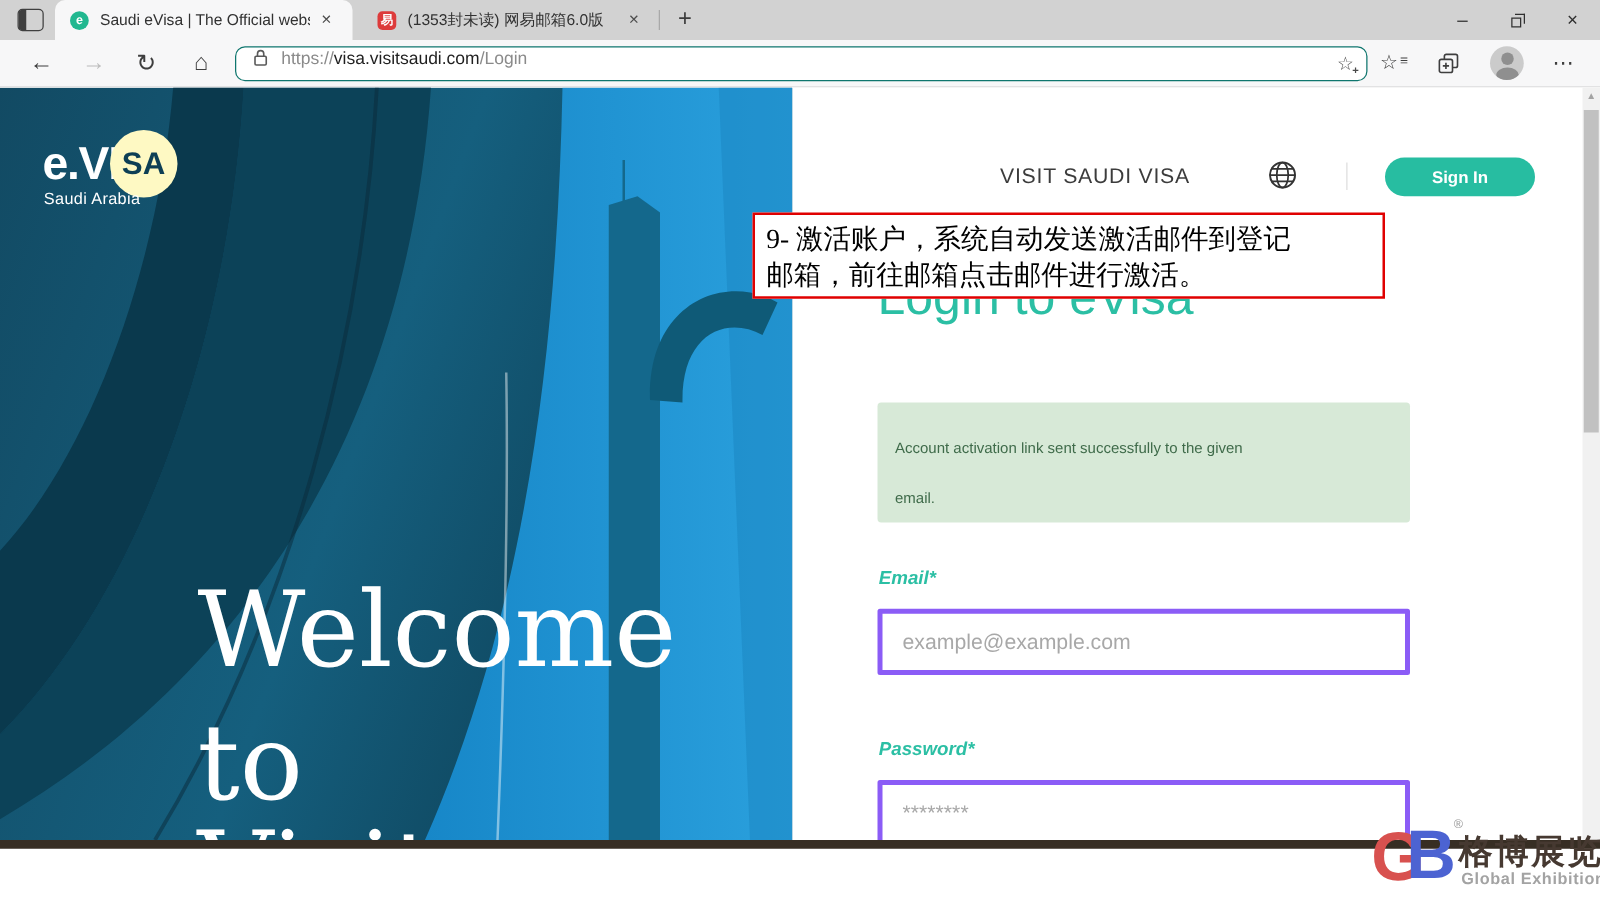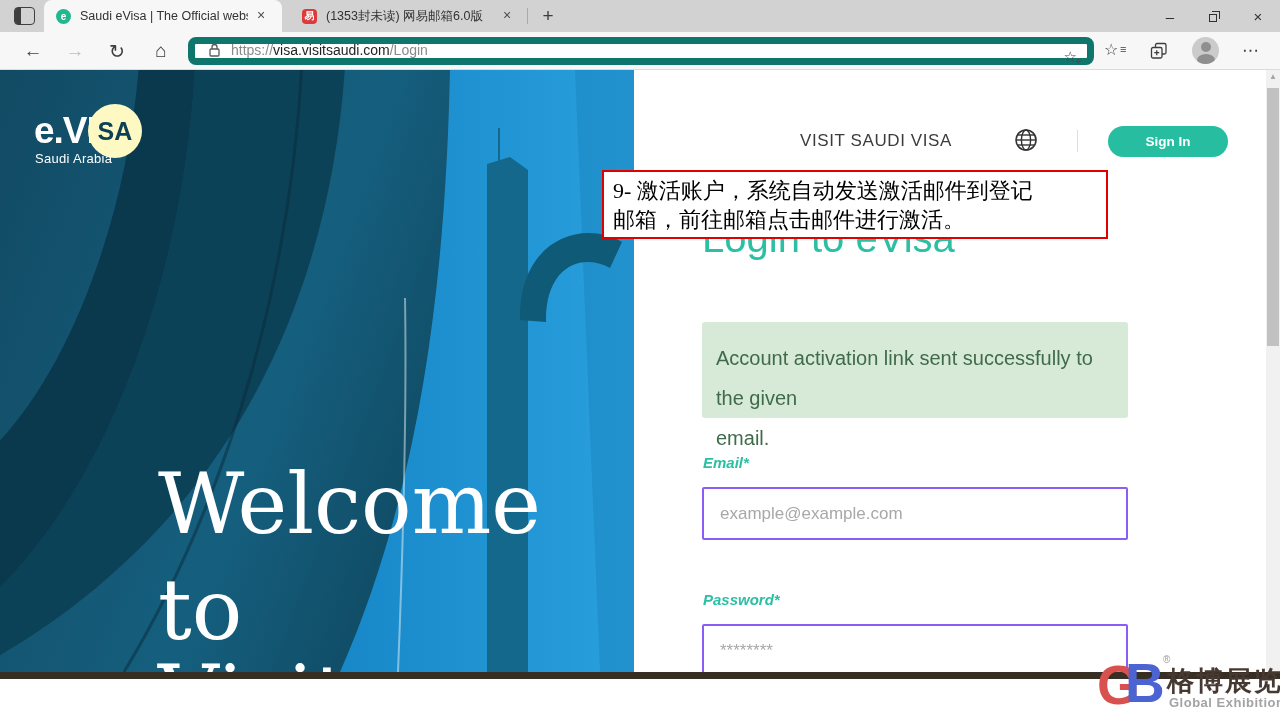--- a/index.html
+++ b/index.html
@@ -36,21 +36,21 @@
   .win-restore-box .r-front { position:absolute; left:0; top:3px; width:8px; height:8px;
     border:1.3px solid #303030; background:#d2d2d2; }
 
   
   .toolbar { position:absolute; left:0; top:32px; width:1280px; height:38px; background:#f7f7f8;
     border-bottom:1px solid #dcdcdc; }
   .nav-ico { position:absolute; top:0; height:38px; width:34px; display:flex; align-items:center;
     justify-content:center; font-size:19px; color:#3e3e3e; }
   .nav-ico.disabled { color:#bdbdbd; }
   .urlbox { position:absolute; left:188px; top:5px; width:906px; height:28px; background:#fff;
-    border:7px solid #0f766e; border-radius:8px; display:flex; align-items:flex-end; }
+    border:1px solid #0f766e; border-radius:8px; display:flex; align-items:flex-start; }
   .lock-ico { margin-left:13px; flex:0 0 auto; }
   .urltext { margin-left:10px; font-size:14px; white-space:nowrap; }
   .urltext .dim { color:#8a8a8a; }
   .urltext .host { color:#1f1f1f; }
   .star-add { position:absolute; right:10px; top:4px; font-size:15px; color:#4a4a4a; }
   .star-add .plus { position:absolute; right:-4px; bottom:-1px; font-size:9px; font-weight:bold; }
   .hub-fav { position:absolute; left:1104px; top:8px; font-size:16px; color:#3e3e3e; }
   .hub-fav .lines { position:absolute; right:-7px; top:3px; font-size:11px; letter-spacing:-1px; }
   .collections { position:absolute; left:1150px; top:10px; }
   .avatar { position:absolute; left:1192px; top:5px; width:27px; height:27px; border-radius:50%;
@@ -88,25 +88,25 @@
   .globe { position:absolute; left:1014px; top:58px; }
   .hdr-sep { position:absolute; left:1077px; top:60px; width:1px; height:22px; background:#dedede; }
   .signin { position:absolute; left:1108px; top:56px; width:120px; height:31px; background:#27bda1;
     border:none; border-radius:17px; color:#fff; font-size:13.5px; font-weight:bold;
     font-family:"Liberation Sans", sans-serif; }
 
   
   .login-title { position:absolute; left:702px; top:146px; font-size:40px; color:#2bbfa4;
     font-weight:400; }
   .alert { position:absolute; left:702px; top:252px; width:426px; height:96px; background:#d7e9d7;
-    border-radius:3px; color:#3f6b4a; font-size:20px; line-height:40px; padding:16px 14px; }
+    border-radius:3px; color:#3f6b4a; font-size:12px; line-height:40px; padding:16px 14px; }
   .field-label { position:absolute; left:703px; font-size:15px; font-weight:600; color:#2bbfa4;font-style:italic; }
   .lbl-email { top:384px; }
   .lbl-pass { top:521px; }
-  .txt-input { position:absolute; left:702px; width:426px; height:53px; border:2px solid #8b5cf6;
+  .txt-input { position:absolute; left:702px; width:426px; height:53px; border:4px solid #8b5cf6;
     border-radius:2px; font-size:17px; color:#333; padding:0 16px;
     font-family:"Liberation Sans", sans-serif; background:#fff; }
   .txt-input::placeholder { color:#a8a8a8; opacity:1; }
   .inp-email { top:417px; }
   .inp-pass { top:554px; }
 
   
   .annotation { position:absolute; left:602px; top:100px; width:506px; height:69px; background:#fff;
     border:2px solid #e00000; z-index:10; padding:4px 9px; color:#000; font-size:22px;
     line-height:29px; font-family:"Liberation Serif", "DejaVu Serif", serif; }

